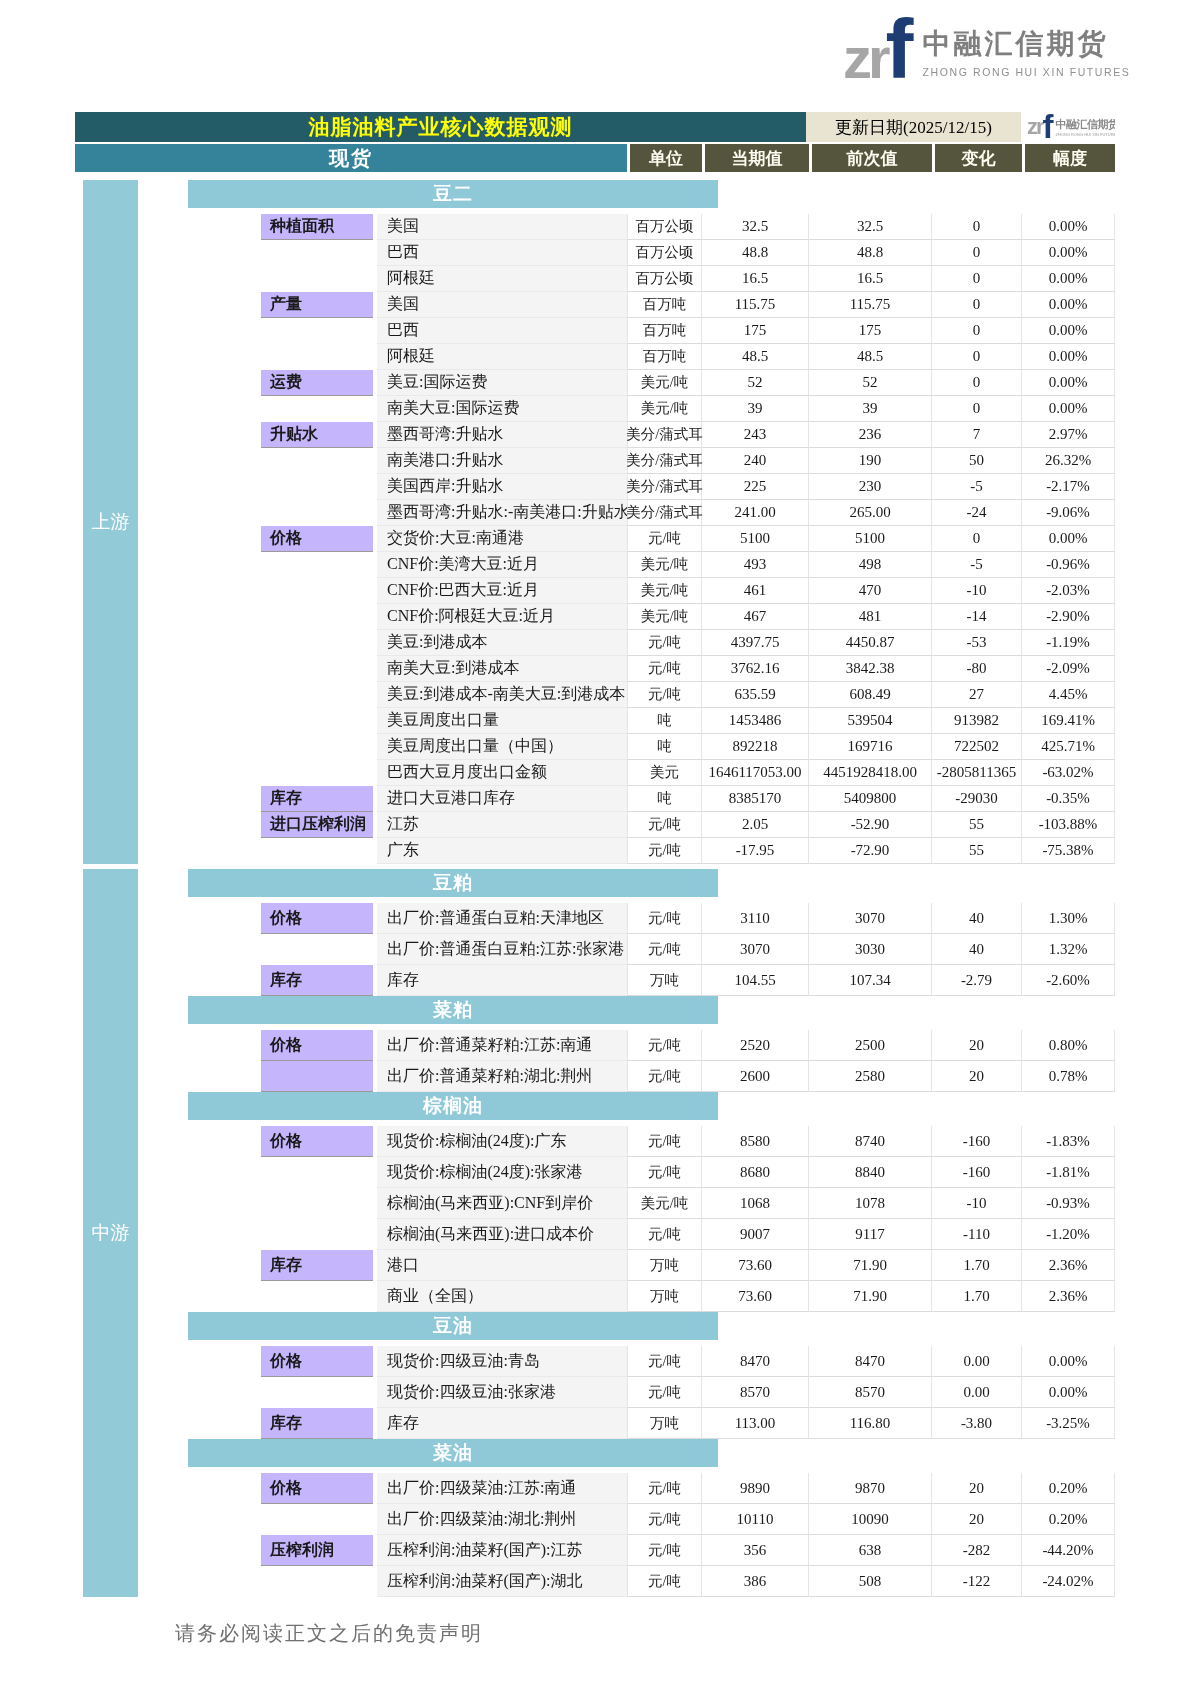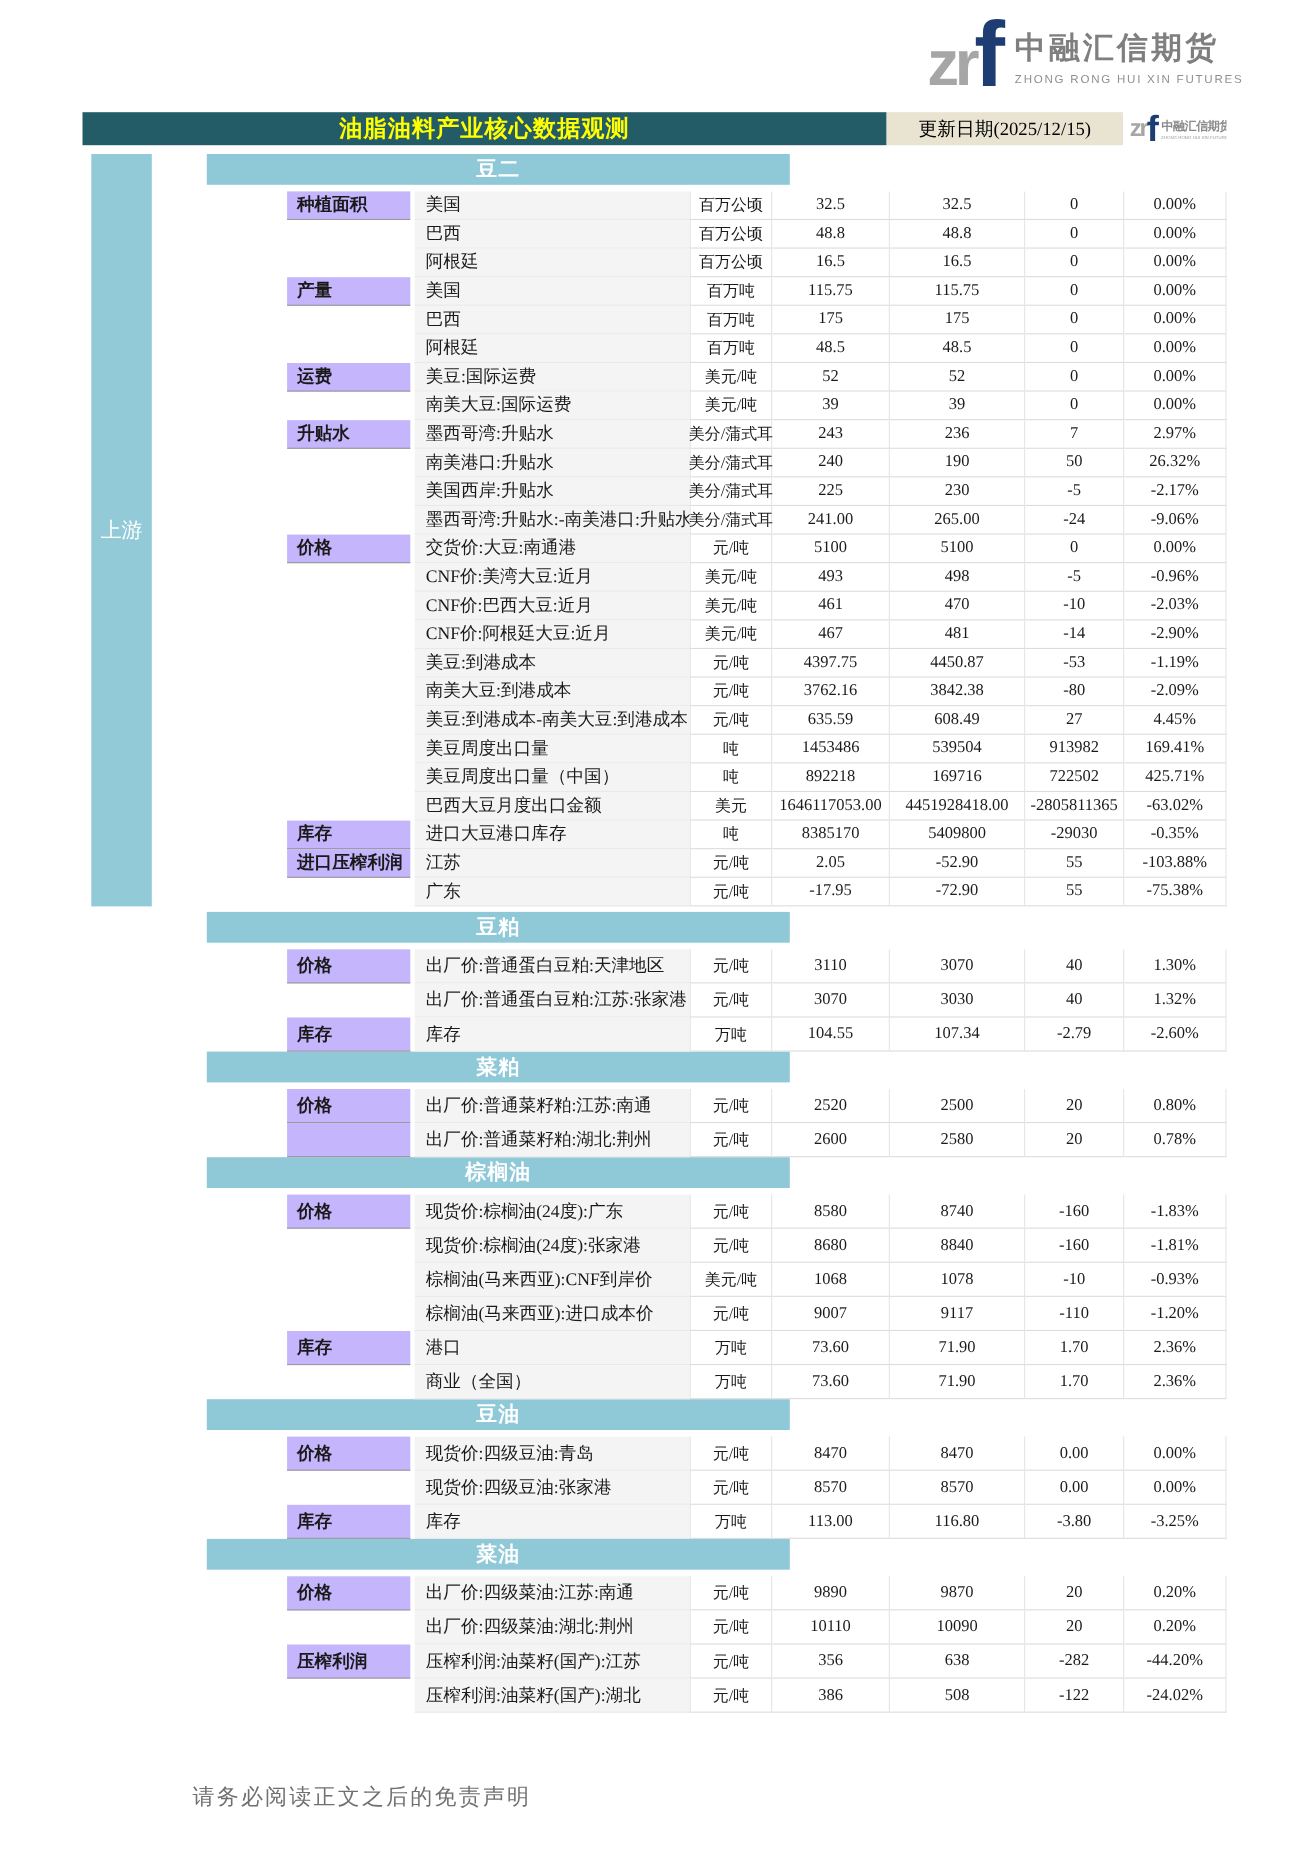--- a/index.html
+++ b/index.html
@@ -17,21 +17,21 @@
   .top-logo{position:absolute;top:20px;left:843px;display:flex;align-items:flex-end;}
   .lz{font-family:"Liberation Sans","DejaVu Sans",sans-serif;font-weight:bold;
       font-size:58px;line-height:0.72;color:var(--logo-gray);letter-spacing:-4px;}
   .lf{font-family:"Liberation Sans","DejaVu Sans",sans-serif;font-weight:bold;
       font-size:84px;line-height:0.70;color:var(--logo-blue);margin-left:-1px;}
   .lt{margin-left:9px;padding-bottom:1px;}
   .lcn{font-size:28px;font-weight:bold;color:#7f7f7f;letter-spacing:3px;white-space:nowrap;}
   .len{font-family:"Liberation Sans","DejaVu Sans",sans-serif;font-size:10.5px;
        color:#8f8f8f;letter-spacing:1.6px;margin-top:3px;white-space:nowrap;}
   
-  .report{position:absolute;left:75px;top:102px;width:1040px;text-align:right;}
+  .report{position:absolute;left:75px;top:112px;width:1040px;}
   .title-row{display:grid;grid-template-columns:731px 215px 94px;height:30px;}
   .t-title{background:var(--title-bar);color:var(--title-text);font-weight:bold;font-size:21px;
            display:flex;align-items:center;justify-content:center;letter-spacing:1px;}
   .t-date{background:var(--date-cell-bg);color:#000;font-size:17px;
           display:flex;align-items:center;justify-content:center;white-space:nowrap;}
   .t-logo{background:#fff;overflow:hidden;display:flex;align-items:center;padding-left:6px;}
   .mz{font-family:"Liberation Sans",sans-serif;font-weight:bold;font-size:22px;line-height:0.75;
       color:var(--logo-gray);letter-spacing:-2px;}
   .mf{font-family:"Liberation Sans",sans-serif;font-weight:bold;font-size:33px;line-height:0.70;
       color:var(--logo-blue);}
@@ -85,20 +85,28 @@
     <div class="t-date">更新日期(2025/12/15)</div>
     <div class="t-logo">
       <span class="mz">zr</span>
         <span class="mf">f</span>
       <div class="mt">
         <div class="mcn">中融汇信期货</div>
         <div class="men">ZHONG RONG HUI XIN FUTURES</div>
       </div>
     </div>
   </div>
+  <div class="cols-row">
+    <div class="spot">现货</div>
+    <div class="col-h">单位</div>
+    <div class="col-h">当期值</div>
+    <div class="col-h">前次值</div>
+    <div class="col-h">变化</div>
+    <div class="col-h">幅度</div>
+  </div>
   <div class="stages" id="stages">
       <div class="stage stage-up">
         <div class="sidebar">上游</div>
         <div class="content">
           <div class="sec-h">豆二</div>
           <div class="row">
             <div class="cell sp"></div>
             <div class="cell cat filled">种植面积</div>
             <div class="cell gp"></div>
             <div class="cell item">美国</div>
@@ -368,20 +376,21 @@
             <div class="cell item">广东</div>
             <div class="cell num unit">元/吨</div>
             <div class="cell num">-17.95</div>
             <div class="cell num">-72.90</div>
             <div class="cell num">55</div>
             <div class="cell num pct">-75.38%</div>
           </div>
         </div>
       </div>
       <div class="stage stage-mid">
+        <div class="sidebar">中游</div>
         <div class="content">
           <div class="sec-h">豆粕</div>
           <div class="row">
             <div class="cell sp"></div>
             <div class="cell cat filled">价格</div>
             <div class="cell gp"></div>
             <div class="cell item">出厂价:普通蛋白豆粕:天津地区</div>
             <div class="cell num unit">元/吨</div>
             <div class="cell num">3110</div>
             <div class="cell num">3070</div>

